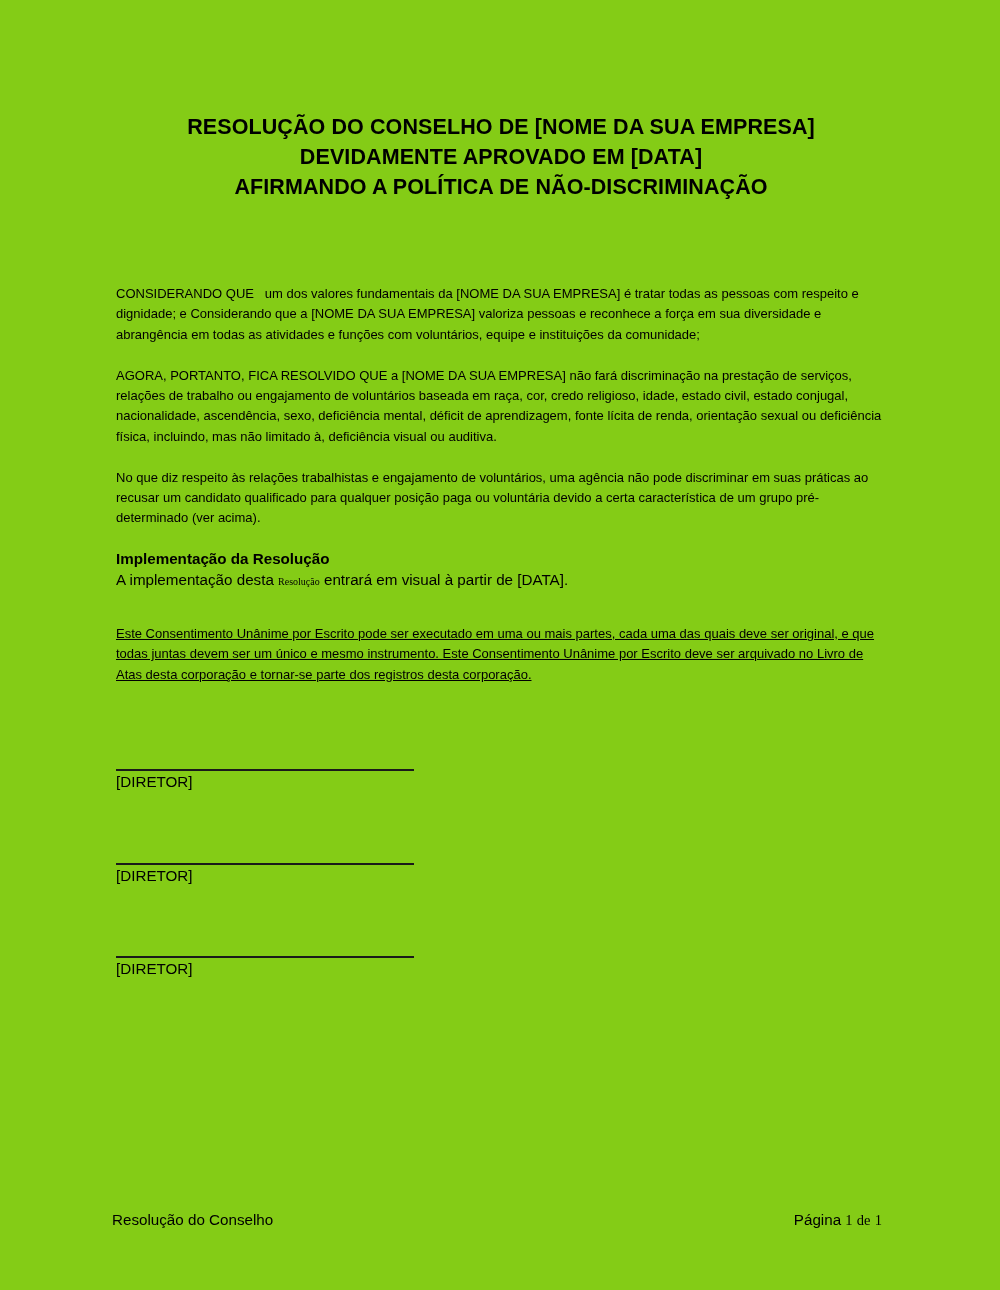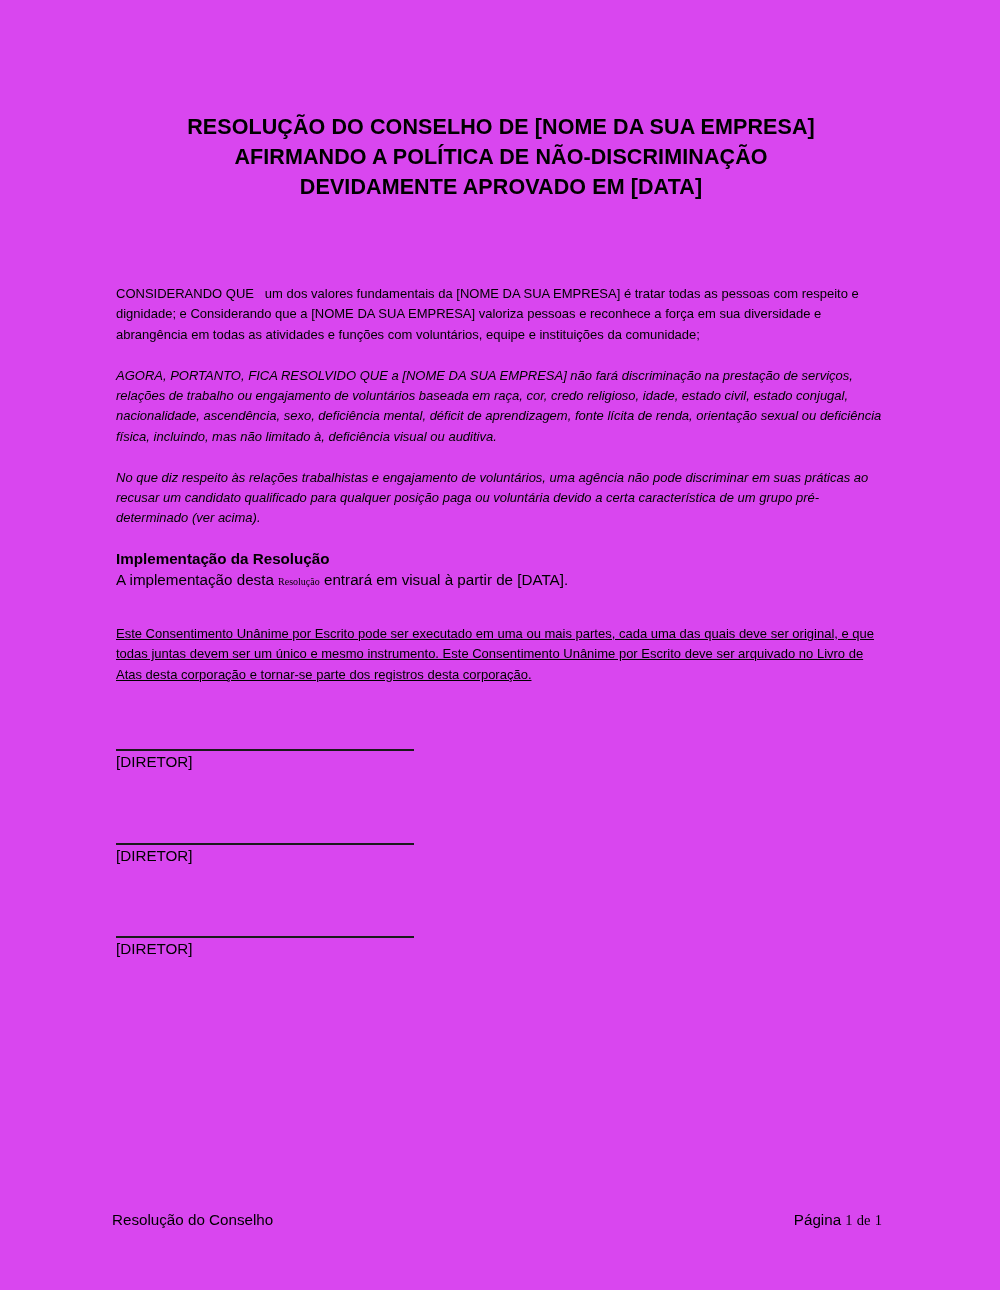--- a/index.html
+++ b/index.html
@@ -10,21 +10,21 @@
   }
   body {
     font-family: "Liberation Sans", sans-serif;
     color: #000000;
     -webkit-font-smoothing: antialiased;
   }
   .page {
     position: relative;
     width: 1000px;
     height: 1290px;
-    background: #d946ef;
+    background: #84cc16;
     overflow: hidden;
     box-sizing: border-box;
   }
   .content {
     position: absolute;
     left: 116px;
     top: 0;
     width: 770px;
   }
 
@@ -44,21 +44,20 @@
 
   
   .para {
     font-size: 13px;
     line-height: 20.4px;
     margin: 0;
     text-align: left;
   }
   .para + .para {
     margin-top: 20.4px;
-    font-style: italic;
   }
   #p-considerando {
     margin-top: 82px;
   }
   .gap-pre-closing {
     margin-top: 32px;
     text-decoration: underline;
   }
 
   
@@ -83,21 +82,21 @@
     margin: 0;
   }
   .section-body {
     font-size: 15.2px;
     line-height: 20.4px;
     margin: 0;
   }
 
   
   .signatures {
-    margin-top: 64px;
+    margin-top: 84px;
   }
   .sig-block {
     width: 298px;
   }
   .sig-block + .sig-block {
     margin-top: 70px;
   }
   .sig-rule {
     width: 298px;
     height: 0;
@@ -137,22 +136,22 @@
 </style>
 </head>
 <body>
 
 <div class="page">
 
   <div class="content">
 
     <h1 class="doc-title">
       <span class="tline">RESOLUÇÃO DO CONSELHO DE [NOME DA SUA EMPRESA]</span>
+      <span class="tline">DEVIDAMENTE APROVADO EM [DATA]</span>
       <span class="tline">AFIRMANDO A POLÍTICA DE NÃO-DISCRIMINAÇÃO</span>
-      <span class="tline">DEVIDAMENTE APROVADO EM [DATA]</span>
     </h1>
 
     <p id="p-considerando" class="para keep-space">CONSIDERANDO QUE   um dos valores fundamentais da [NOME DA SUA EMPRESA] é tratar todas as pessoas com respeito e dignidade; e Considerando que a [NOME DA SUA EMPRESA] valoriza pessoas e reconhece a força em sua diversidade e abrangência em todas as atividades e funções com voluntários, equipe e instituições da comunidade;</p>
 
     <p class="para">AGORA, PORTANTO, FICA RESOLVIDO QUE a [NOME DA SUA EMPRESA] não fará discriminação na prestação de serviços, relações de trabalho ou engajamento de voluntários baseada em raça, cor, credo religioso, idade, estado civil, estado conjugal, nacionalidade, ascendência, sexo, deficiência mental, déficit de aprendizagem, fonte lícita de renda, orientação sexual ou deficiência física, incluindo, mas não limitado à, deficiência visual ou auditiva.</p>
 
     <p class="para">No que diz respeito às relações trabalhistas e engajamento de voluntários, uma agência não pode discriminar em suas práticas ao recusar um candidato qualificado para qualquer posição paga ou voluntária devido a certa característica de um grupo pré-determinado (ver acima).</p>
 
     <div class="section-block">
       <p class="section-heading">Implementação da Resolução</p>

